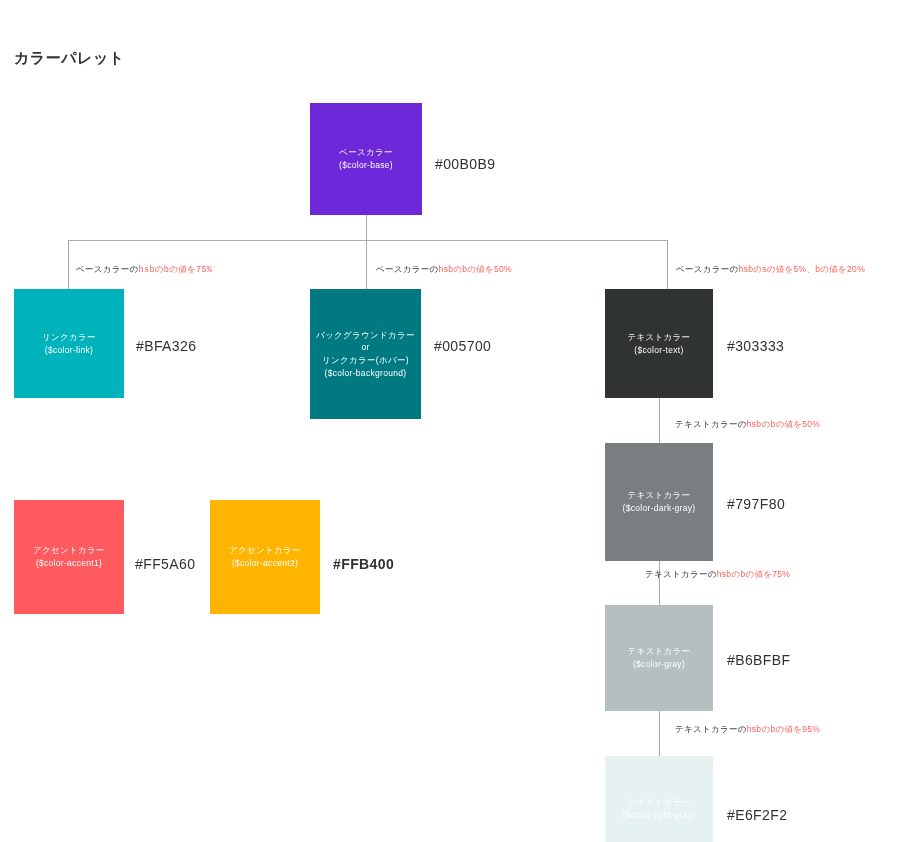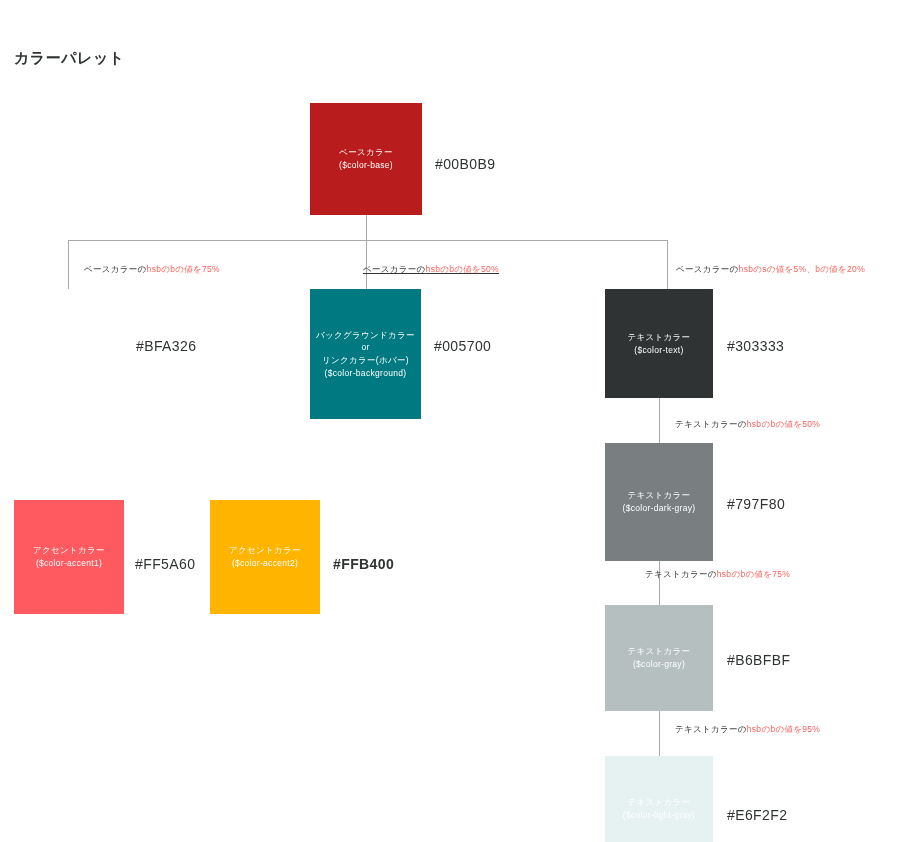--- a/index.html
+++ b/index.html
@@ -112,36 +112,40 @@
   <div class="line-v" style="left:366px; top:197px; height:49px;"></div>
 
   <div class="line-v" style="left:667px; top:197px; height:49px;"></div>
 
   <div class="line-v" style="left:659px; top:355px; height:45px;"></div>
 
   <div class="line-v" style="left:659px; top:518px; height:44px;"></div>
 
   <div class="line-v" style="left:659px; top:668px; height:45px;"></div>
 
-  <div class="swatch" style="left:310px; top:60px; width:112px; height:112px; background:#b91c1c;">
+  <div class="swatch" style="left:310px; top:60px; width:112px; height:112px; background:#6d28d9;">
     <span class="swatch-label">ベースカラー
 ($color-base)</span>
   </div>
   <div class="hex" style="left:435px; top:113px;">#00B0B9</div>
 
-  <div class="note" style="left:84px; top:221px;">
+  <div class="note" style="left:76px; top:221px;font-family:Liberation Mono, monospace;">
     <span>ベースカラーの</span><span class="em">hsbのbの値を75%</span>
   </div>
-  <div class="note" style="left:363px; top:221px;text-decoration:underline;">
+  <div class="note" style="left:376px; top:221px;">
     <span>ベースカラーの</span><span class="em">hsbのbの値を50%</span>
   </div>
   <div class="note" style="left:676px; top:221px;">
     <span>ベースカラーの</span><span class="em">hsbのsの値を5%、bの値を20%</span>
   </div>
 
+  <div class="swatch" style="left:14px; top:246px; width:110px; height:109px; background:#00B2BC;">
+    <span class="swatch-label">リンクカラー
+($color-link)</span>
+  </div>
   <div class="hex" style="left:136px; top:295px;">#BFA326</div>
 
   <div class="swatch" style="left:310px; top:246px; width:111px; height:130px; background:#007980;">
     <span class="swatch-label">バックグラウンドカラー
 or
 リンクカラー(ホバー)
 ($color-background)</span>
   </div>
   <div class="hex" style="left:434px; top:295px;">#005700</div>
 

